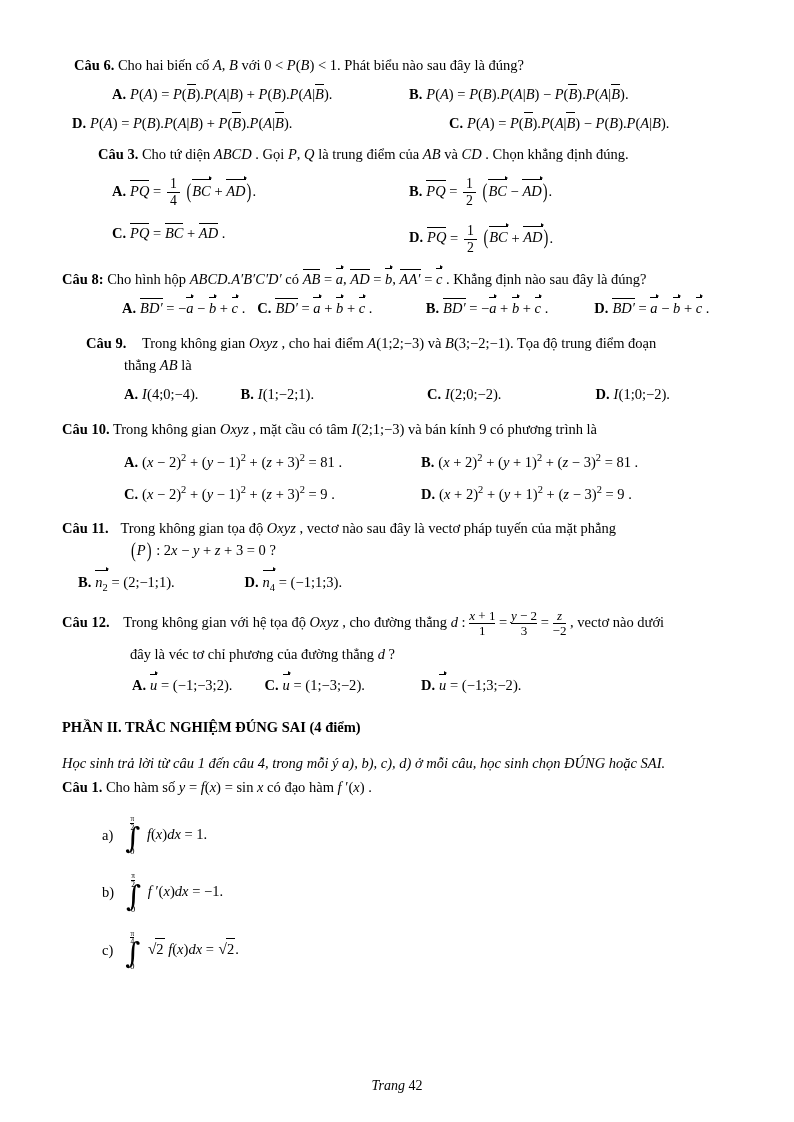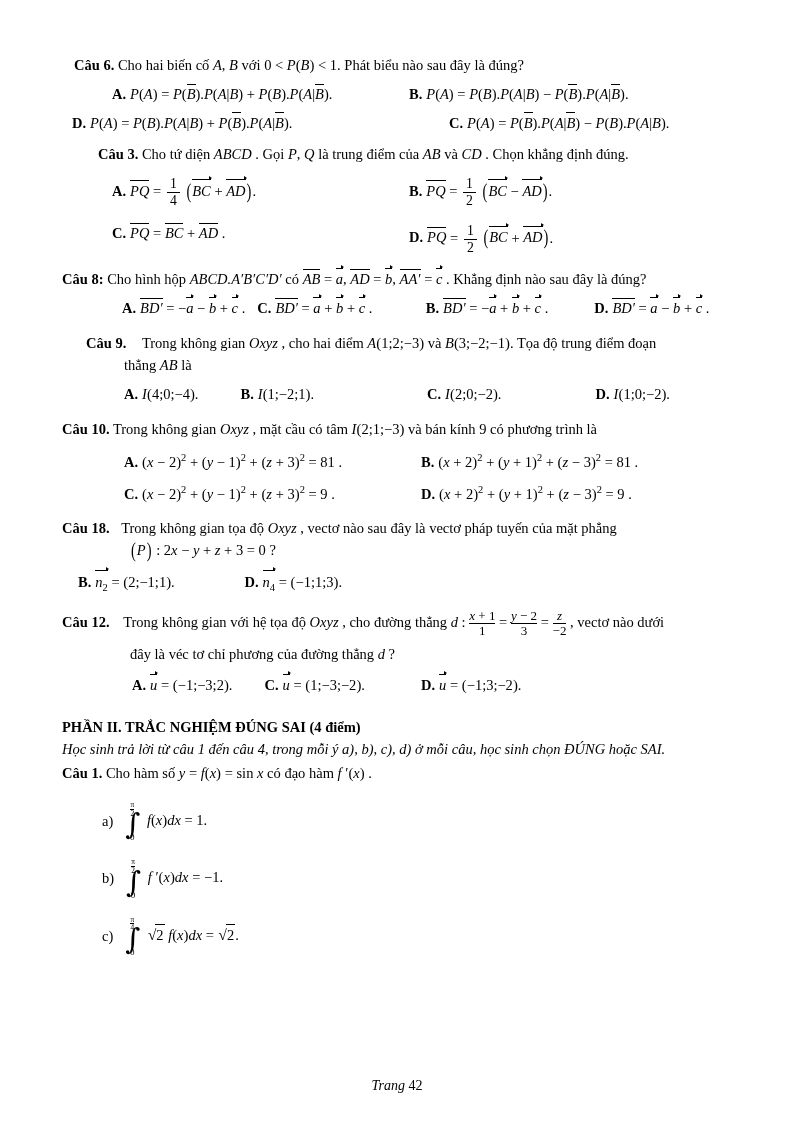--- a/index.html
+++ b/index.html
@@ -140,21 +140,21 @@
     text-align: center;
     vertical-align: middle;
     line-height: 1.05;
     font-size: 0.82em;
   }
   .sfrac .n { display: block; }
   .sfrac .d { display: block; border-top: 1px solid #000; }
   .section-title {
     font-weight: bold;
     margin-top: 22px;
-    margin-bottom: 5px;
+    margin-bottom: 19px;
   }
   .section-note {
     font-style: italic;
     margin-bottom: 4px;
   }
   .tf-item {
     margin: 16px 0 0 0;
     padding-left: 40px;
     display: flex;
     align-items: center;
@@ -314,21 +314,21 @@
         <span class="ol">C.</span><span class="paren">(</span><i class="mi">x</i> − 2<span class="paren">)</span><span class="sup">2</span> + <span class="paren">(</span><i class="mi">y</i> − 1<span class="paren">)</span><span class="sup">2</span> + <span class="paren">(</span><i class="mi">z</i> + 3<span class="paren">)</span><span class="sup">2</span> = 9 .
       </div>
       <div class="opt" style="padding-left:22px">
         <span class="ol">D.</span><span class="paren">(</span><i class="mi">x</i> + 2<span class="paren">)</span><span class="sup">2</span> + <span class="paren">(</span><i class="mi">y</i> + 1<span class="paren">)</span><span class="sup">2</span> + <span class="paren">(</span><i class="mi">z</i> − 3<span class="paren">)</span><span class="sup">2</span> = 9 .
       </div>
     </div>
   </div>
 
   <div class="q" style="margin-top:12px">
     <div class="qline">
-      <span class="lbl">Câu 18.</span>
+      <span class="lbl">Câu 11.</span>
       <span style="margin-left:8px">
         Trong không gian tọa độ <i class="mi">Oxyz</i> , vectơ nào sau đây là vectơ pháp tuyến của mặt phẳng
       </span>
     </div>
     <div class="qline" style="padding-left:68px">
       <span class="big-paren">(</span><i class="mi">P</i><span class="big-paren">)</span> : 2<i class="mi">x</i> − <i class="mi">y</i> + <i class="mi">z</i> + 3 = 0 ?
     </div>
     <div class="opt-row quad" style="margin-top:9px">
       <div class="opt" style="padding-left:16px">
         <span class="ol">B.</span><span class="vec"><i class="mi">n</i><span class="sub">2</span></span> = <span class="paren">(</span>2;−1;1<span class="paren">)</span>.

